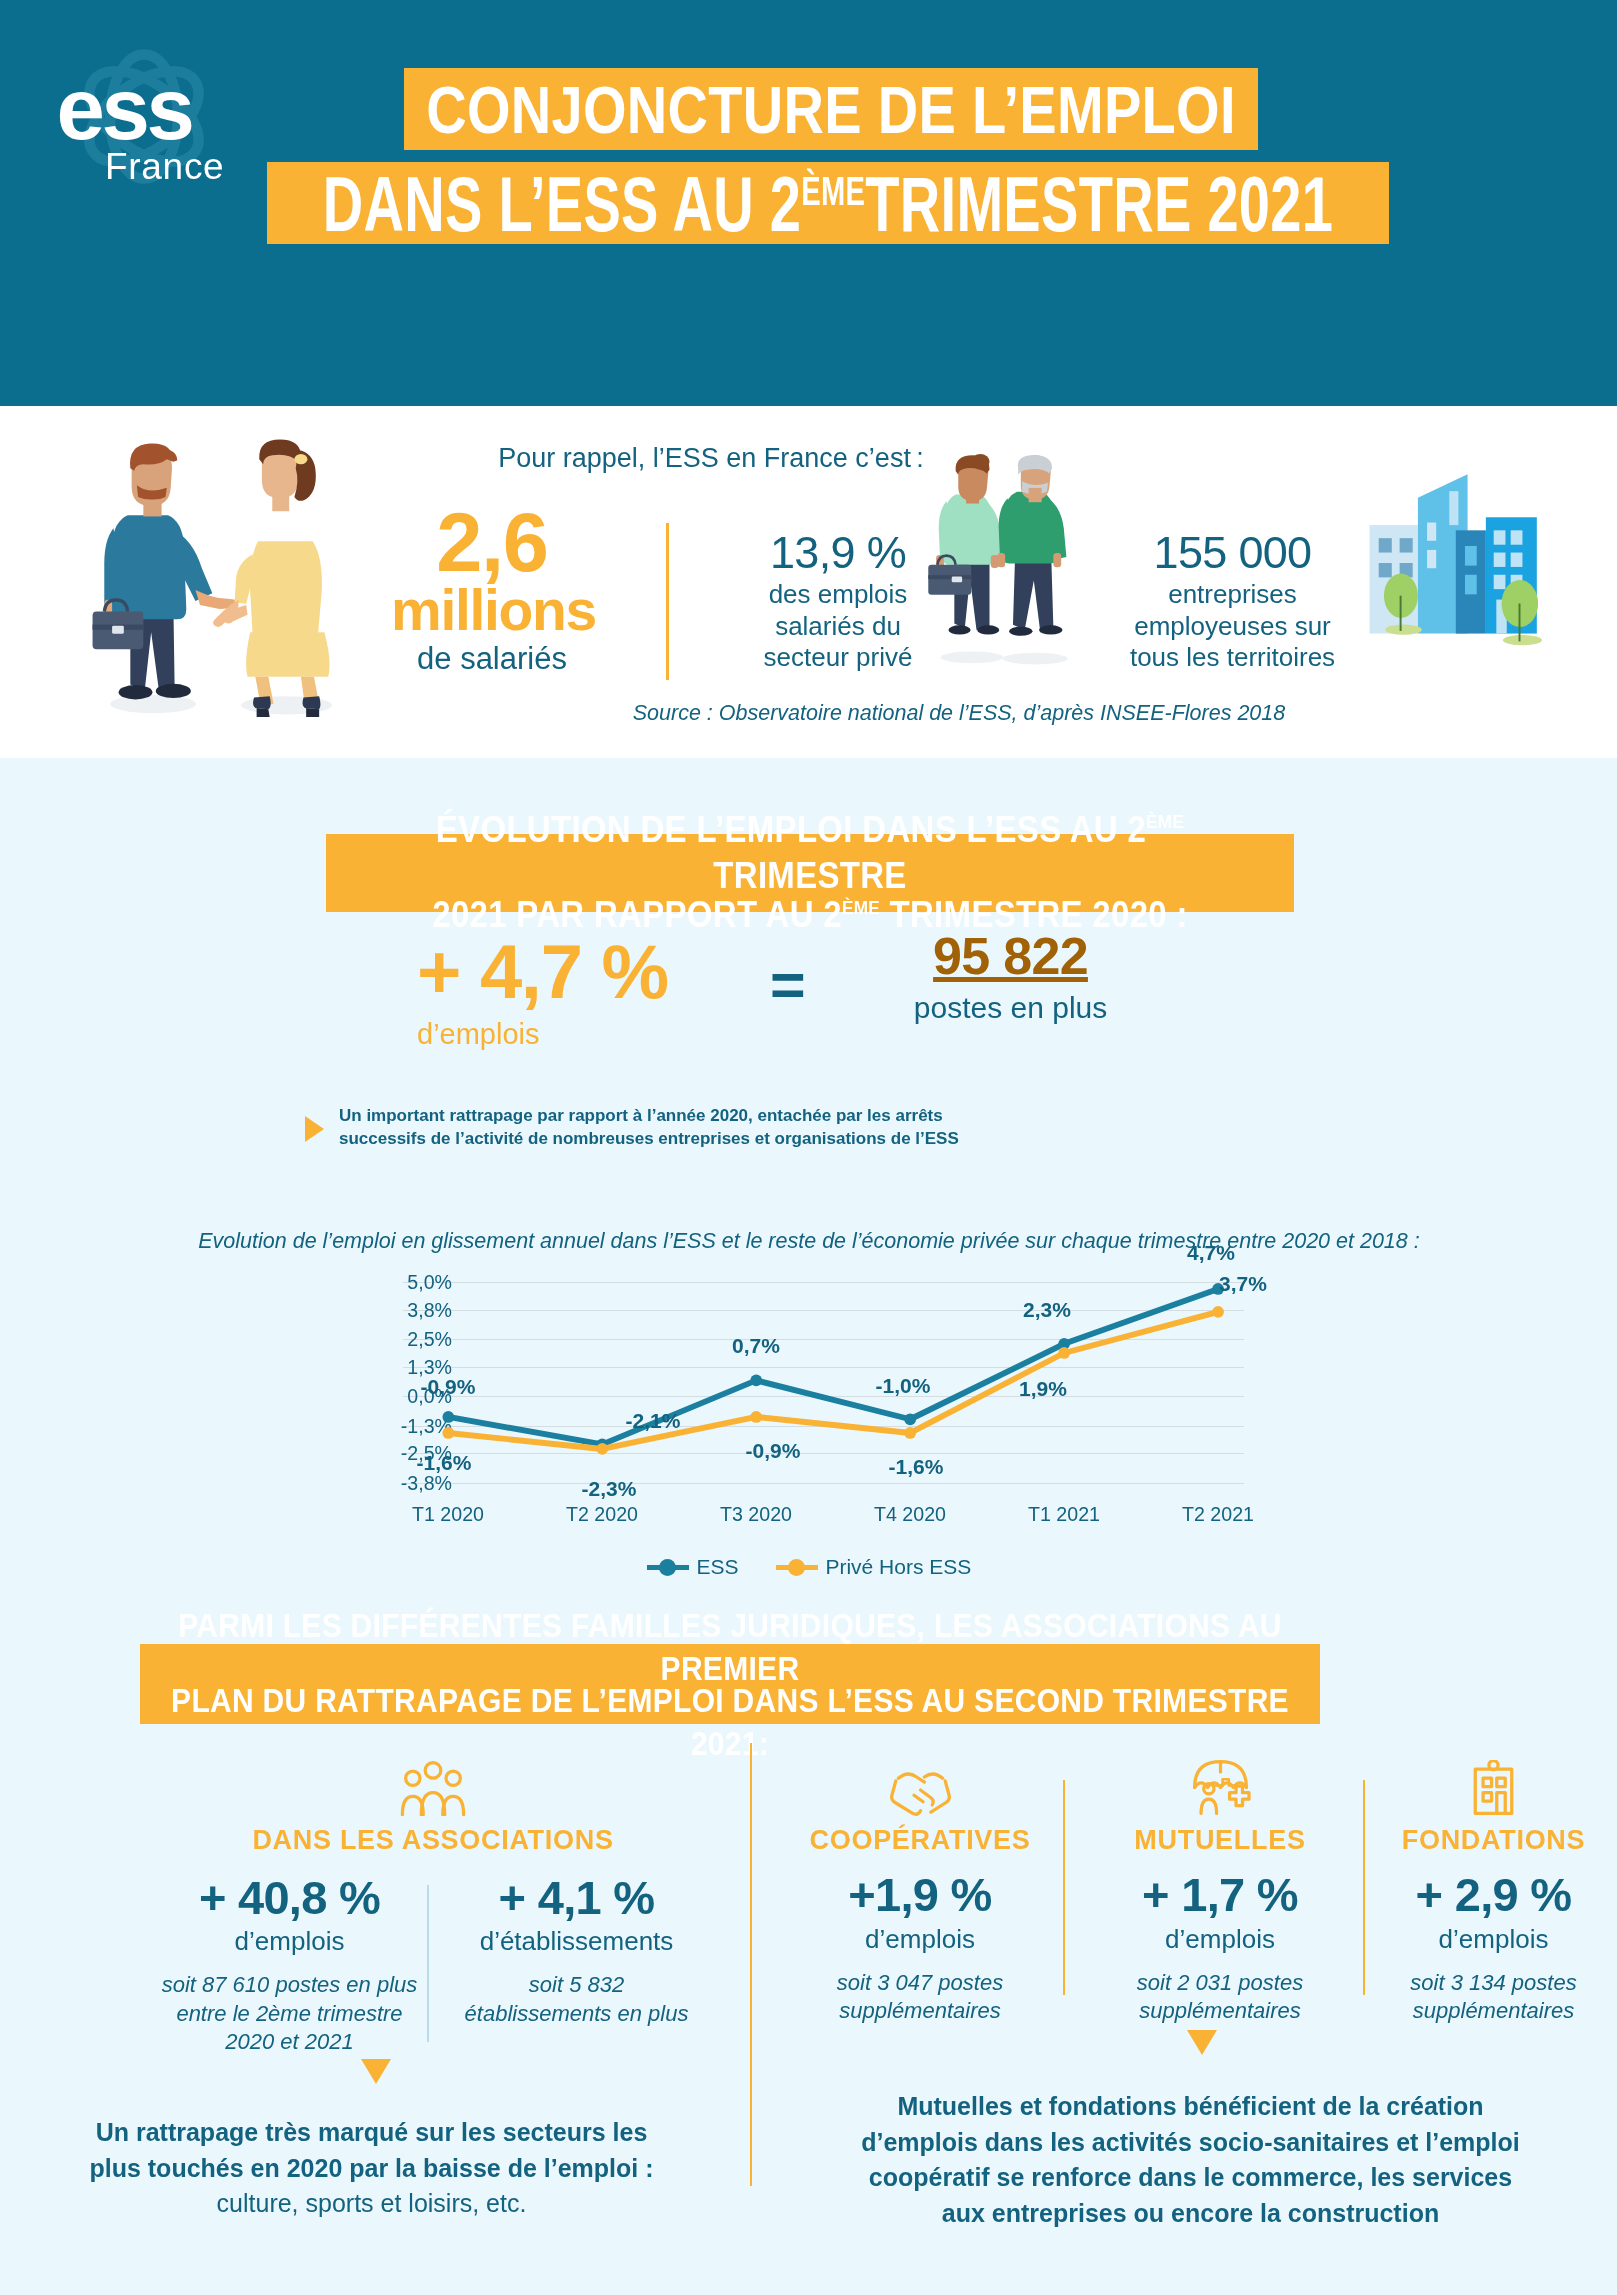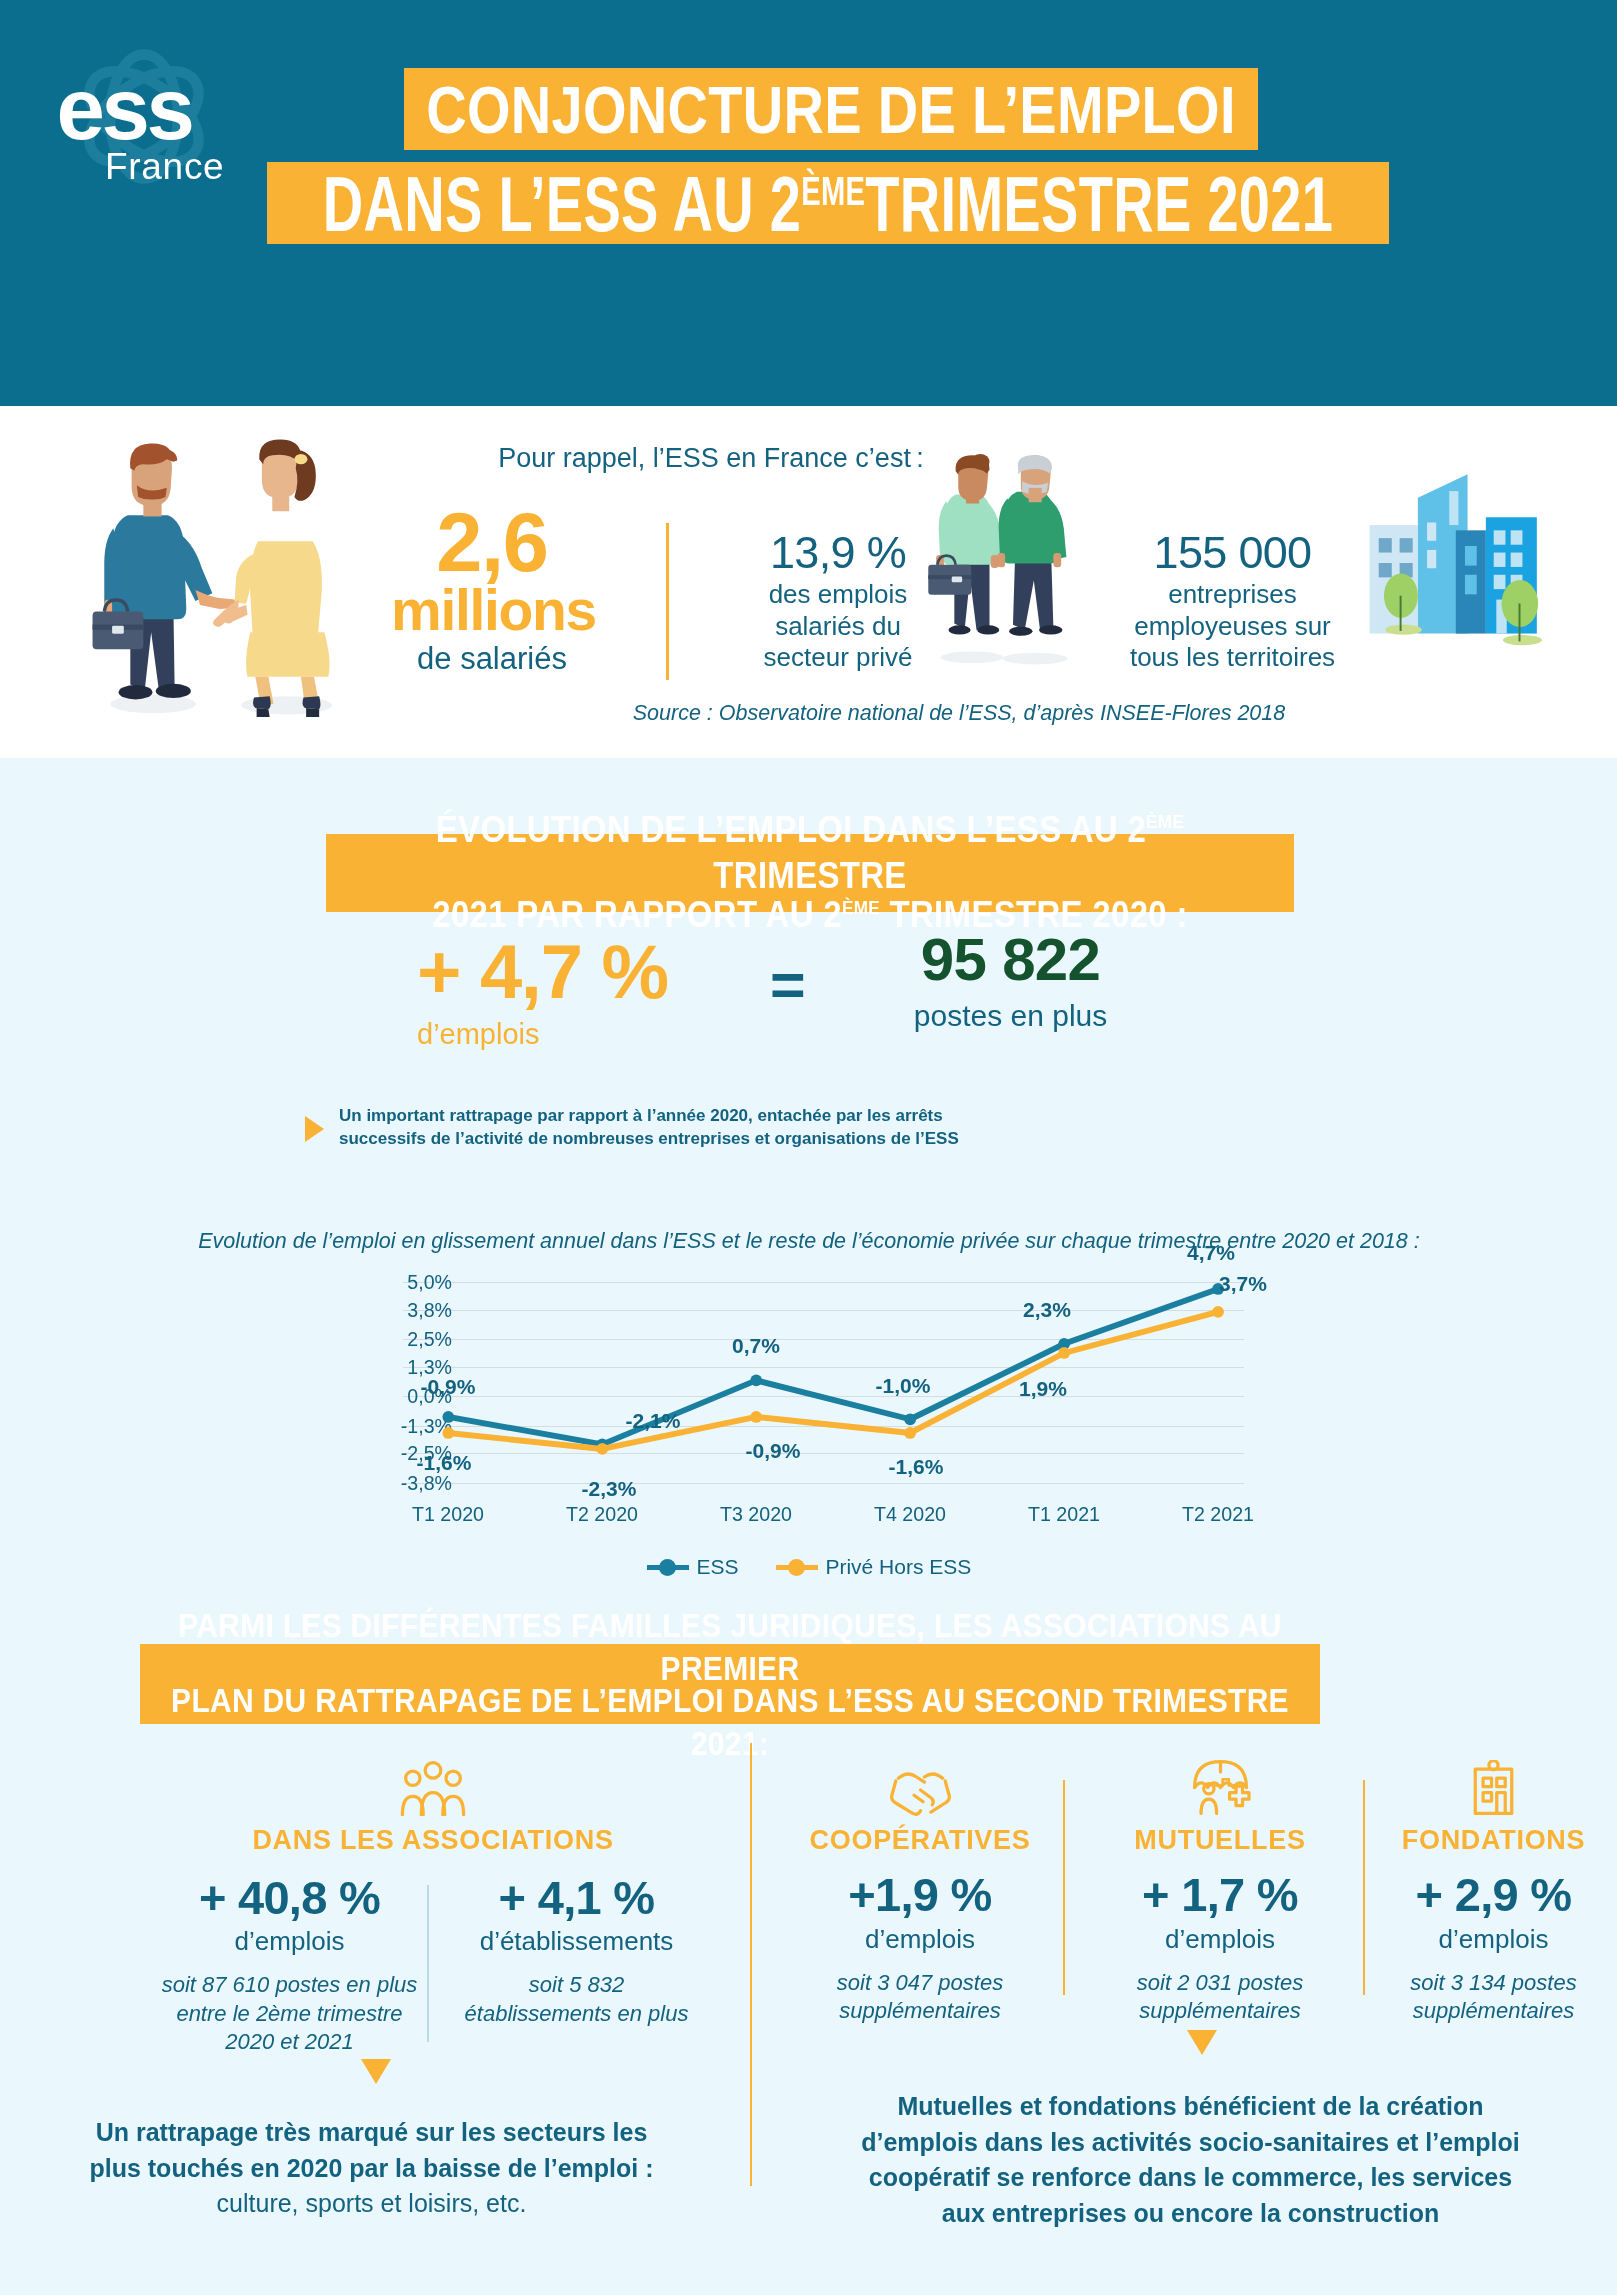--- a/index.html
+++ b/index.html
@@ -93,21 +93,21 @@
   }
   .band-evol { left:326px; top:76px; width:968px; height:78px; font-size:33px; padding:0 19.6px;}
   .band-evol div { transform:scaleY(1.12); }
 
   .kpi-row { position:absolute; left:0; top:176px; width:1618px; }
   .kpi-47 { position:absolute; left:417px; top:0; width:313px; }
   .kpi-47 .num { font-size:76px; font-weight:700; color:#f9b233; line-height:1; letter-spacing:-1.3px;}
   .kpi-47 .lbl { font-size:29px; color:#f9b233; margin-top:7.8px;}
   .kpi-eq { position:absolute; left:770px; top:15.7px; font-size:61px; font-weight:700; color:#13627f;}
   .kpi-95 { position:absolute; left:841px; top:-3.9px; width:339px; text-align:center;}
-  .kpi-95 .num { font-size:60px; font-weight:700; color:#14532d; line-height:1; letter-spacing:-0.7px;}
+  .kpi-95 .num { font-size:52px; font-weight:700; color:#a16207; line-height:1; letter-spacing:-0.7px;text-decoration:underline;}
   .kpi-95 .lbl { font-size:30px; color:#13627f; margin-top:9px;}
 
   .callout {
     position:absolute; left:339px; top:346px; width:991px;
     font-size:17px; font-weight:700; color:#13627f; line-height:1.38;
   }
   .callout-arrow {
     position:absolute; left:-34px; top:11.7px;
     width:0;height:0;border-left:19.6px solid #f9b233;
     border-top:13.7px solid transparent;border-bottom:13.7px solid transparent;

